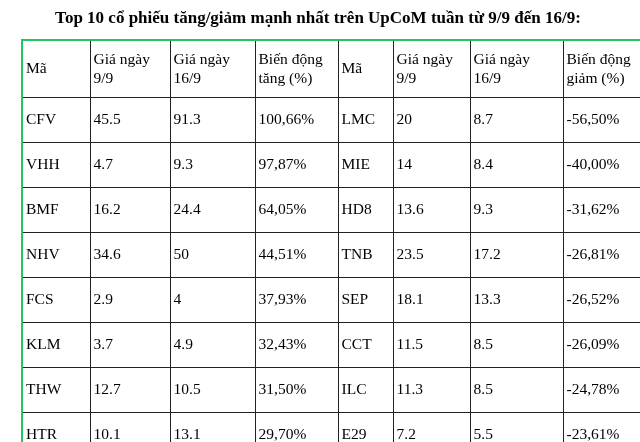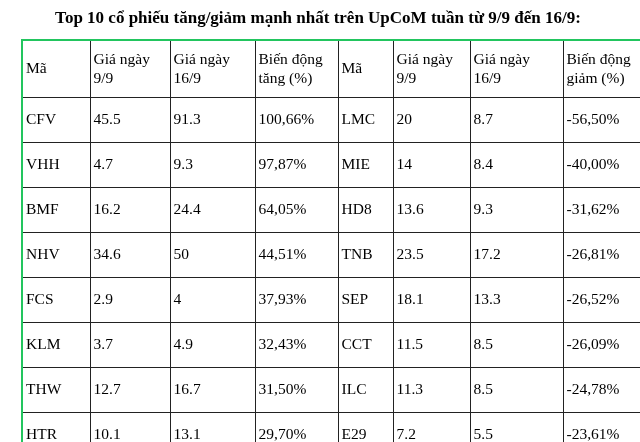--- a/index.html
+++ b/index.html
@@ -128,21 +128,21 @@
         <td>4.9</td>
         <td>32,43%</td>
         <td>CCT</td>
         <td>11.5</td>
         <td>8.5</td>
         <td>-26,09%</td>
       </tr>
       <tr>
         <td>THW</td>
         <td>12.7</td>
-        <td>16.7</td>
+        <td>10.5</td>
         <td>31,50%</td>
         <td>ILC</td>
         <td>11.3</td>
         <td>8.5</td>
         <td>-24,78%</td>
       </tr>
       <tr>
         <td>HTR</td>
         <td>10.1</td>
         <td>13.1</td>

